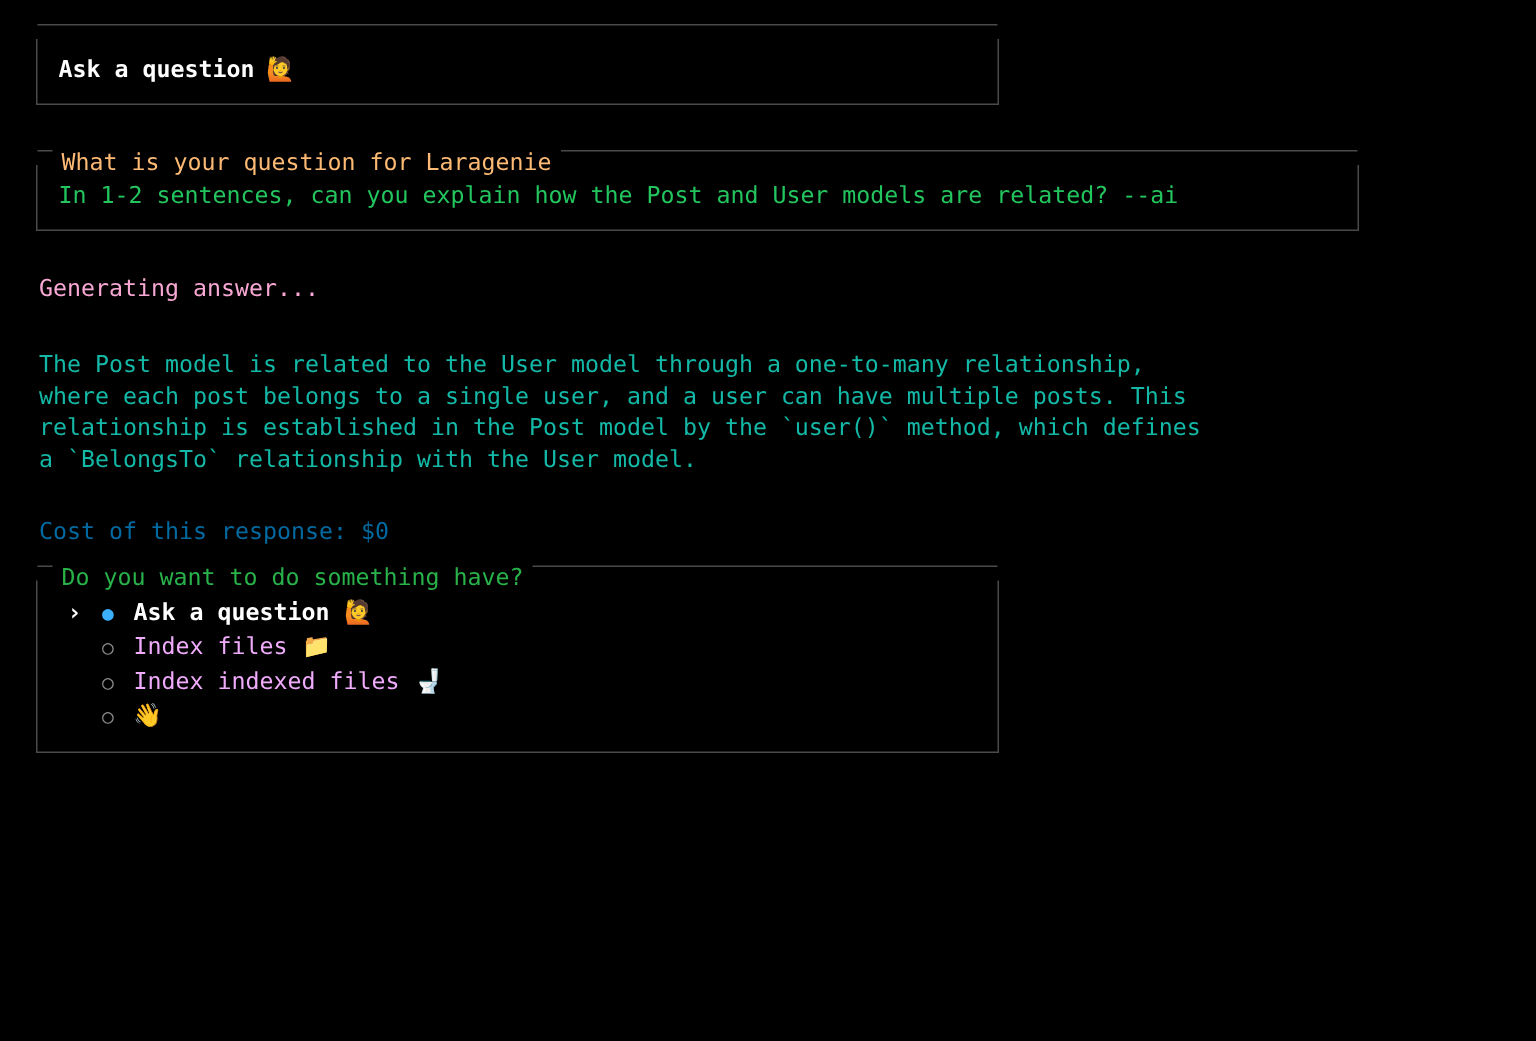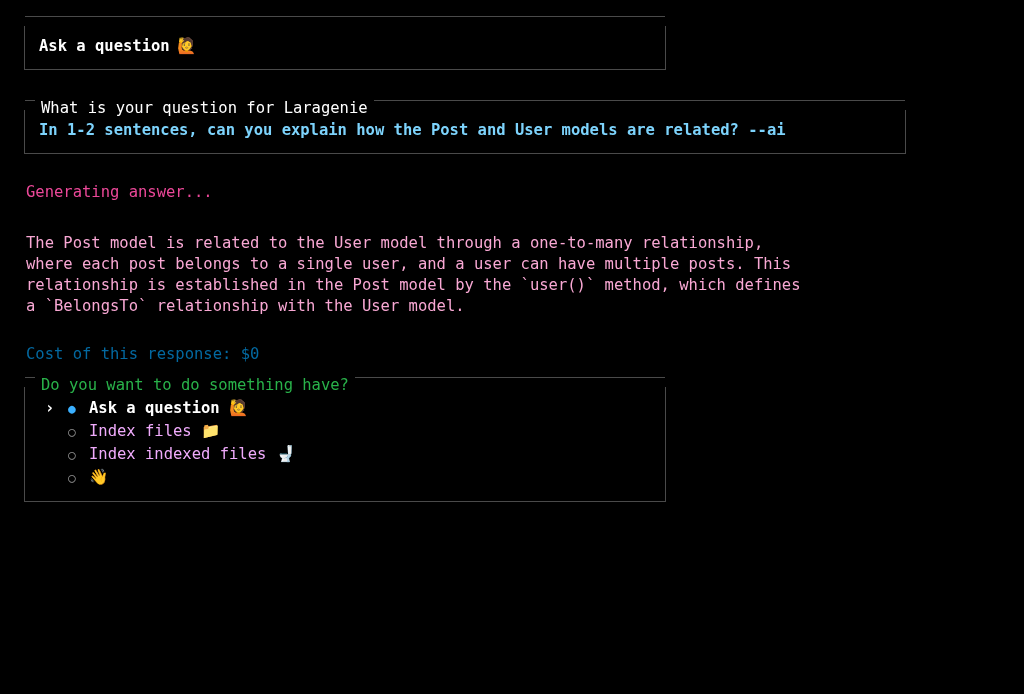--- a/index.html
+++ b/index.html
@@ -30,38 +30,38 @@
     position:absolute;
     top:-10px;left:0;right:0;
     height:1px;
     border-top:1px solid #4a4a4a;
   }
   .panel .titlebar-label{
     position:absolute;
     top:-12px;left:10px;
     background:#000;
     padding:0 6px;
-    color:#ffffff;
+    color:#fdba74;
     white-space:nowrap;
   }
   .panel-inner{
     padding:10px 14px 12px 14px;
   }
 
   .ask-panel{width:640px;}
   .ask-panel .panel-inner{
     color:#fff;font-weight:600;
     display:flex;align-items:center;gap:8px;
   }
 
   .q-panel{width:880px;}
-  .q-panel .panel-inner{color:#7dd3fc;font-weight:700;}
+  .q-panel .panel-inner{color:#22c55e;font-weight:400;}
 
-  .status{color:#ec4899;margin:18px 2px 30px 2px;}
-  .answer{color:#f9a8d4;max-width:780px;margin:0 2px 28px 2px;}
+  .status{color:#f9a8d4;margin:18px 2px 30px 2px;}
+  .answer{color:#14b8a6;max-width:780px;margin:0 2px 28px 2px;}
   .cost{color:#0369a1;margin:0 2px 22px 2px;}
 
   .menu-panel{width:640px;margin-top:16px;}
   .menu-panel .titlebar-label{color:#29b24a;}
   .menu-panel .panel-inner{padding:10px 14px 12px 20px;}
 
   .menu-item{
     display:flex;align-items:center;
     gap:10px;
     color:#f0abfc;

